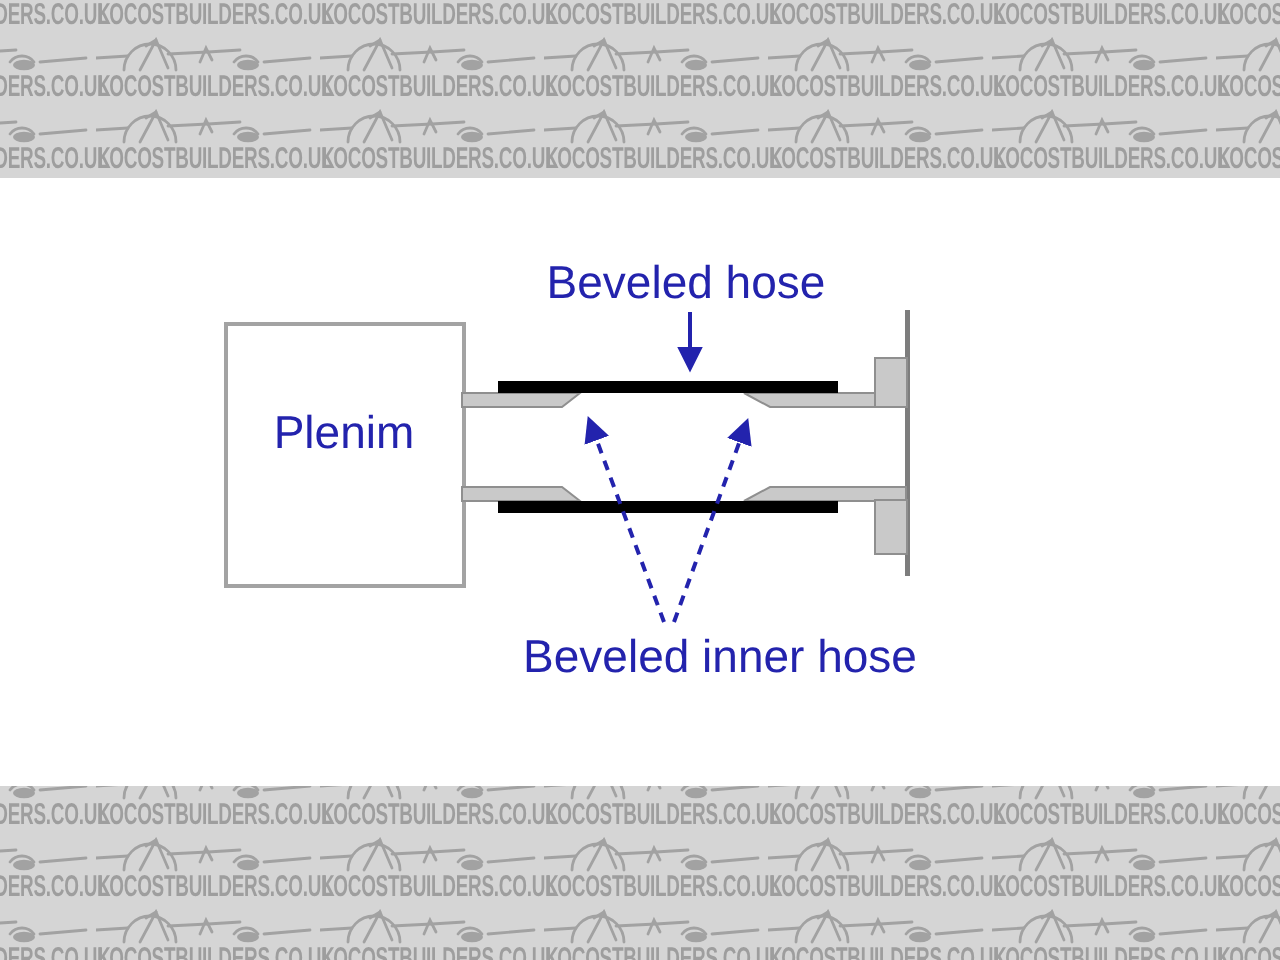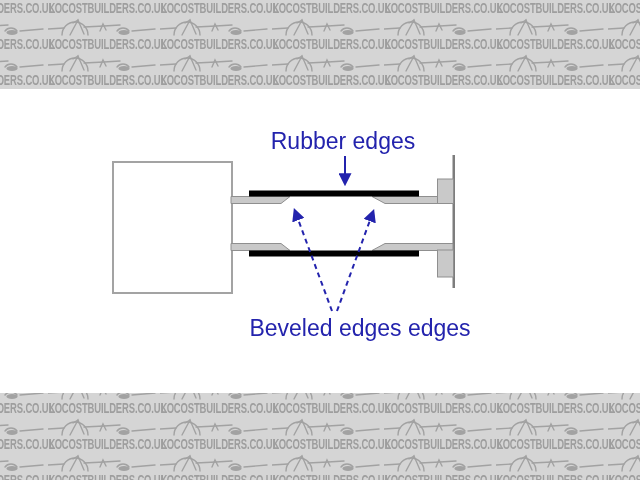--- a/index.html
+++ b/index.html
@@ -743,16 +743,17 @@
     <rect class="pipe" x="437.5" y="250" width="16" height="27"></rect>
 
     <rect class="hose" x="249" y="190.5" width="170" height="6"></rect>
     <rect class="hose" x="249" y="250.5" width="170" height="6"></rect>
 
     <line class="arrow" x1="345" y1="156" x2="345" y2="183" marker-end="url(#arrowhead)"></line>
     <line class="arrow dashed" x1="332" y1="311" x2="295" y2="211" marker-end="url(#arrowhead)"></line>
     <line class="arrow dashed" x1="337" y1="311" x2="373" y2="212" marker-end="url(#arrowhead)"></line>
   </svg>
 
-  <div class="lbl lbl-rubber">Rubber edges</div>
-  <div class="lbl lbl-bevel">Beveled edges edges</div>
+  <div class="lbl lbl-rubber">Beveled hose</div>
+  <div class="lbl lbl-plenum">Plenim</div>
+  <div class="lbl lbl-bevel">Beveled inner hose</div>
 
 </div>
 
 </body></html>

